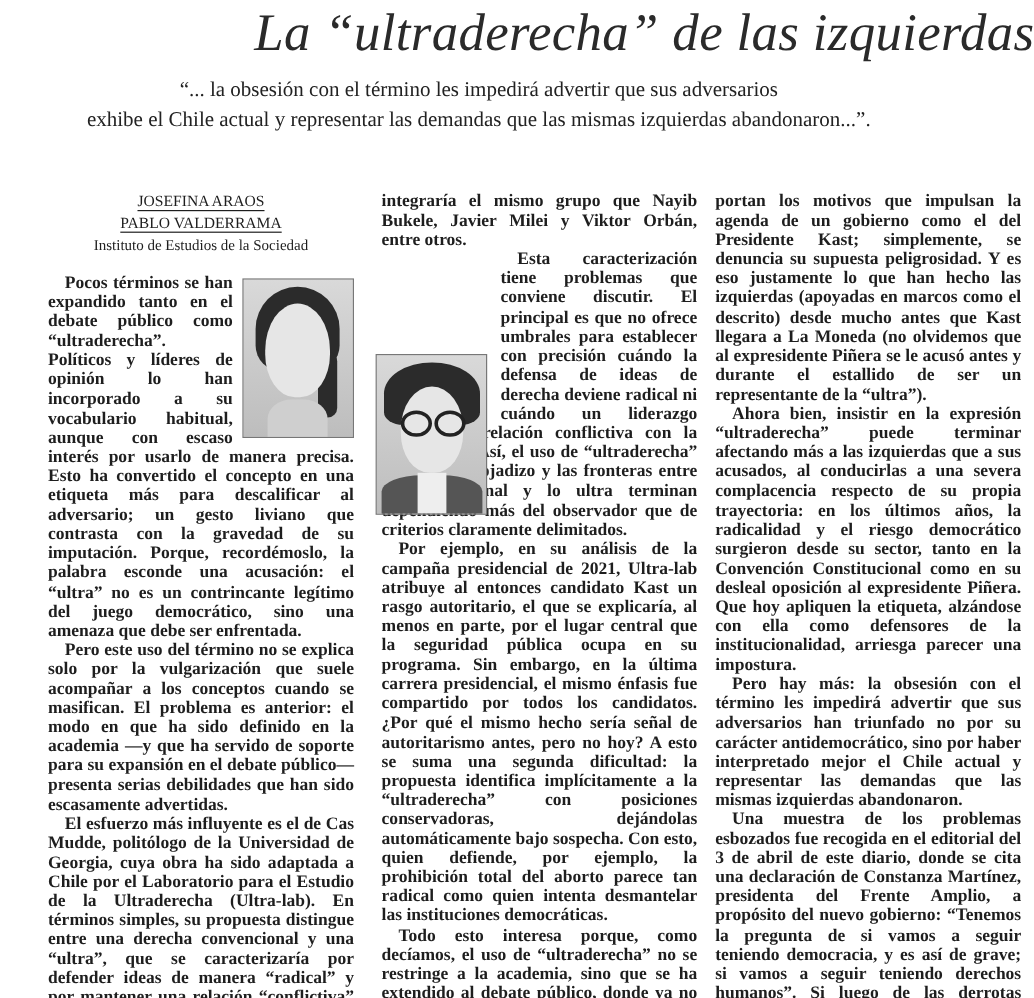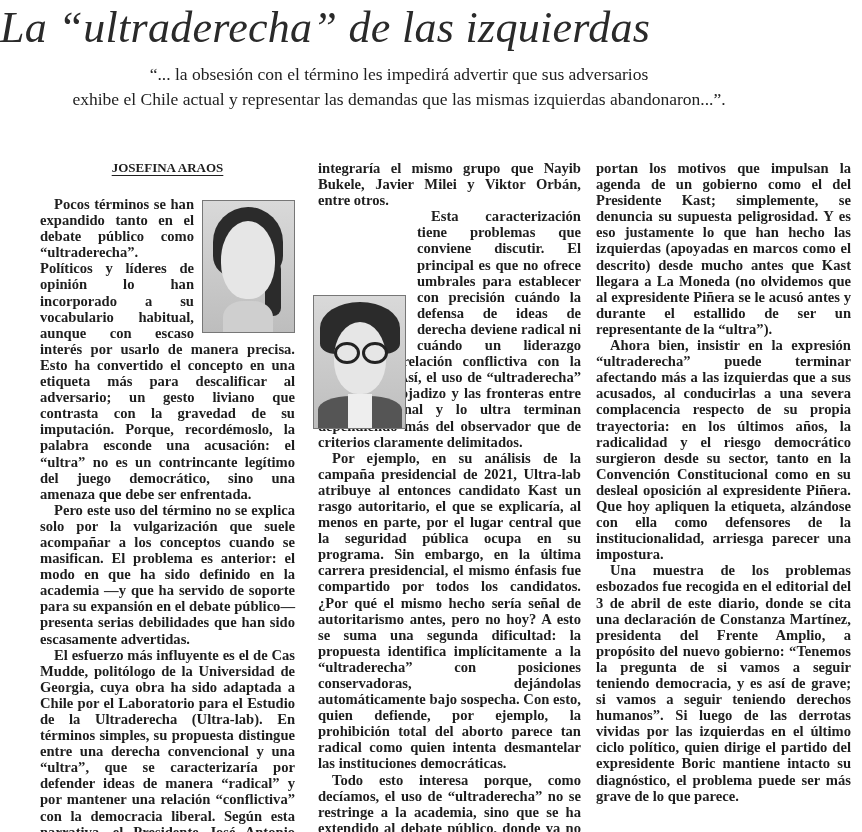--- a/index.html
+++ b/index.html
@@ -1,53 +1,55 @@
 <!DOCTYPE html>
 <html><head>
 <meta charset="utf-8">
 <style>
   html, body { margin:0; padding:0; background:#ffffff; }
   body { width:862px; height:832px; overflow:hidden; position:relative; color:#1e1e1e;
          font-family:"DejaVu Serif", serif; }
-  .title { position:absolute; left:0; top:2px; width:862px; text-align:left;
+  .title { position:absolute; left:0; top:2px; width:862px; text-align:right;
            font-family:"Liberation Serif", serif; font-style:italic; font-size:44px;
            color:#2a2a2a; line-height:52px; letter-spacing:0.3px; }
   .deck { position:absolute; left:0; top:62px; width:798px; text-align:center;
           font-family:"Liberation Serif", serif; font-size:17.5px; line-height:25px; color:#222; }
   .deck div { white-space:nowrap; }
   .col { position:absolute; top:160px; font-family:"Liberation Serif", serif;
          font-size:14.6px; line-height:16.1px; text-align:justify; color:#1e1e1e;
          hyphens:manual; }
   .col p { margin:0; text-indent:14px;font-weight:bold; }
   .col p.noind { text-indent:0; }
   .col1 { left:40px; width:255px; }
   .col2 { left:318px; width:263px; }
   .col3 { left:596px; width:255px; }
   .byline { text-align:center; font-size:13px; line-height:16px; }
-  .author { text-decoration:underline; text-underline-offset:3px; display:block; margin-bottom:20px;font-weight:bold; }
+  .author { text-decoration:underline; text-underline-offset:3px; display:block; margin-bottom:2px; }
   .inst { display:block; font-size:12.5px; margin-bottom:16px; }
   .photo { border:1px solid #777; background:linear-gradient(180deg,#d9d9d9,#bdbdbd); position:relative; overflow:hidden; }
   .photo1 { float:right; width:91px; height:131px; margin:4px 0 2px 8px; }
   .face { position:absolute; border-radius:50% 50% 46% 46%; background:#e6e6e6; }
   .hair { position:absolute; background:#2b2b2b; }
   .glasses { position:absolute; border:3px solid #222; border-radius:50%; width:20px; height:16px; }
 </style>
 </head>
 <body>
 
 <div class="title">La “ultraderecha” de las izquierdas</div>
 
 <div class="deck">
   <div>“... la obsesión con el término les impedirá advertir que sus adversarios</div>
   <div>exhibe el Chile actual y representar las demandas que las mismas izquierdas abandonaron...”.</div>
 </div>
 
 <div class="col col1">
   <div class="byline">
     <span class="author">JOSEFINA ARAOS</span>
+    <span class="author">PABLO VALDERRAMA</span>
+    <span class="inst">Instituto de Estudios de la Sociedad</span>
   </div>
   <p>
     <span class="photo photo1" style="display:block">
       <span class="hair" style="left:10px;top:6px;width:70px;height:70px;border-radius:50% 50% 30% 30%;"></span>
       <span class="hair" style="left:62px;top:60px;width:16px;height:55px;border-radius:8px;"></span>
       <span class="face" style="left:18px;top:20px;width:54px;height:78px;"></span>
       <span class="face" style="left:20px;top:100px;width:50px;height:40px;background:#cfcfcf;border-radius:40% 40% 0 0;"></span>
     </span>
     <span>Pocos términos se han expandido tanto en el debate público como “ultraderecha”. Políticos y líderes de opinión lo han incorporado a su vocabulario habitual, aunque con escaso interés por usarlo de manera precisa. Esto ha convertido el concepto en una etiqueta más para descalificar al adversario; un gesto liviano que contrasta con la gravedad de su imputación. Porque, recordémoslo, la palabra esconde una acusación: el “ultra” no es un contrincante legítimo del juego democrático, sino una amenaza que debe ser enfrentada.</span>
   </p>
@@ -69,19 +71,20 @@
   <span class="face" style="left:20px;top:26px;width:52px;height:72px;"></span>
   <span class="glasses" style="left:20px;top:46px;"></span>
   <span class="glasses" style="left:48px;top:46px;"></span>
   <span class="hair" style="left:4px;top:100px;width:84px;height:34px;background:#555;border-radius:40% 40% 0 0;"></span>
   <span class="face" style="left:34px;top:98px;width:24px;height:34px;background:#eee;border-radius:0;"></span>
 </div>
 
 <div class="col col3">
   <p class="noind">portan los motivos que impulsan la agenda de un gobierno como el del Presidente Kast; simplemente, se denuncia su supuesta peligrosidad. Y es eso justamente lo que han hecho las izquierdas (apoyadas en marcos como el descrito) desde mucho antes que Kast llegara a La Moneda (no olvidemos que al expresidente Piñera se le acusó antes y durante el estallido de ser un representante de la “ultra”).</p>
   <p>Ahora bien, insistir en la expresión “ultraderecha” puede terminar afectando más a las izquierdas que a sus acusados, al conducirlas a una severa complacencia respecto de su propia trayectoria: en los últimos años, la radicalidad y el riesgo democrático surgieron desde su sector, tanto en la Convención Constitucional como en su desleal oposición al expresidente Piñera. Que hoy apliquen la etiqueta, alzándose con ella como defensores de la institucionalidad, arriesga parecer una impostura.</p>
+  <p>Pero hay más: la obsesión con el término les impedirá advertir que sus adversarios han triunfado no por su carácter antidemocrático, sino por haber interpretado mejor el Chile actual y representar las demandas que las mismas izquierdas abandonaron.</p>
   <p>Una muestra de los problemas esbozados fue recogida en el editorial del 3 de abril de este diario, donde se cita una declaración de Constanza Martínez, presidenta del Frente Amplio, a propósito del nuevo gobierno: “Tenemos la pregunta de si vamos a seguir teniendo democracia, y es así de grave; si vamos a seguir teniendo derechos humanos”. Si luego de las derrotas vividas por las izquierdas en el último ciclo político, quien dirige el partido del expresidente Boric mantiene intacto su diagnóstico, el problema puede ser más grave de lo que parece.</p>
 </div>
 
 <style>
   
   .col2 p:nth-of-type(2)::before { content:""; float:left; width:99px; height:138px; }
 </style>
 
 </body></html>

